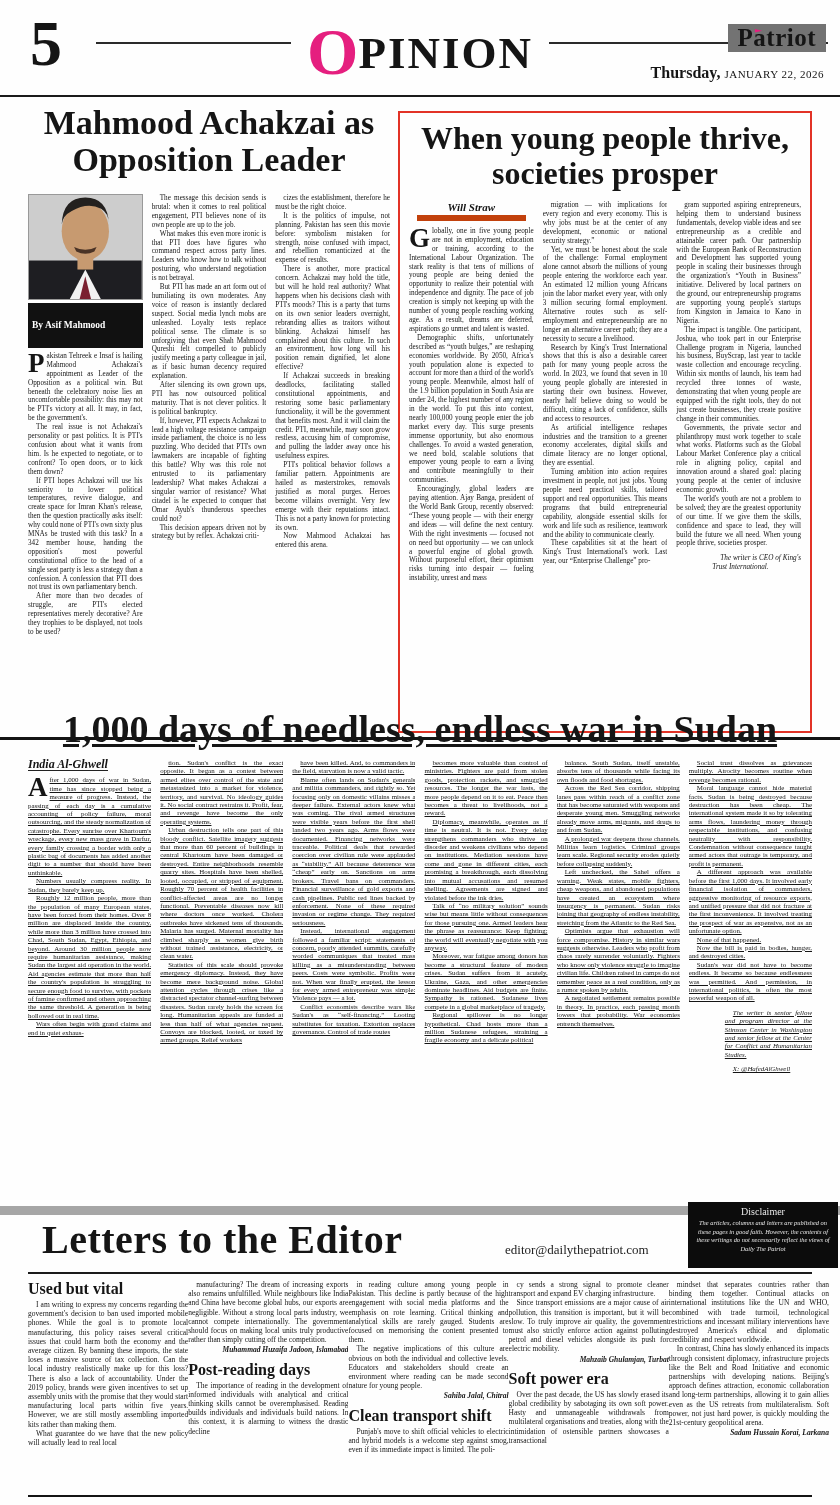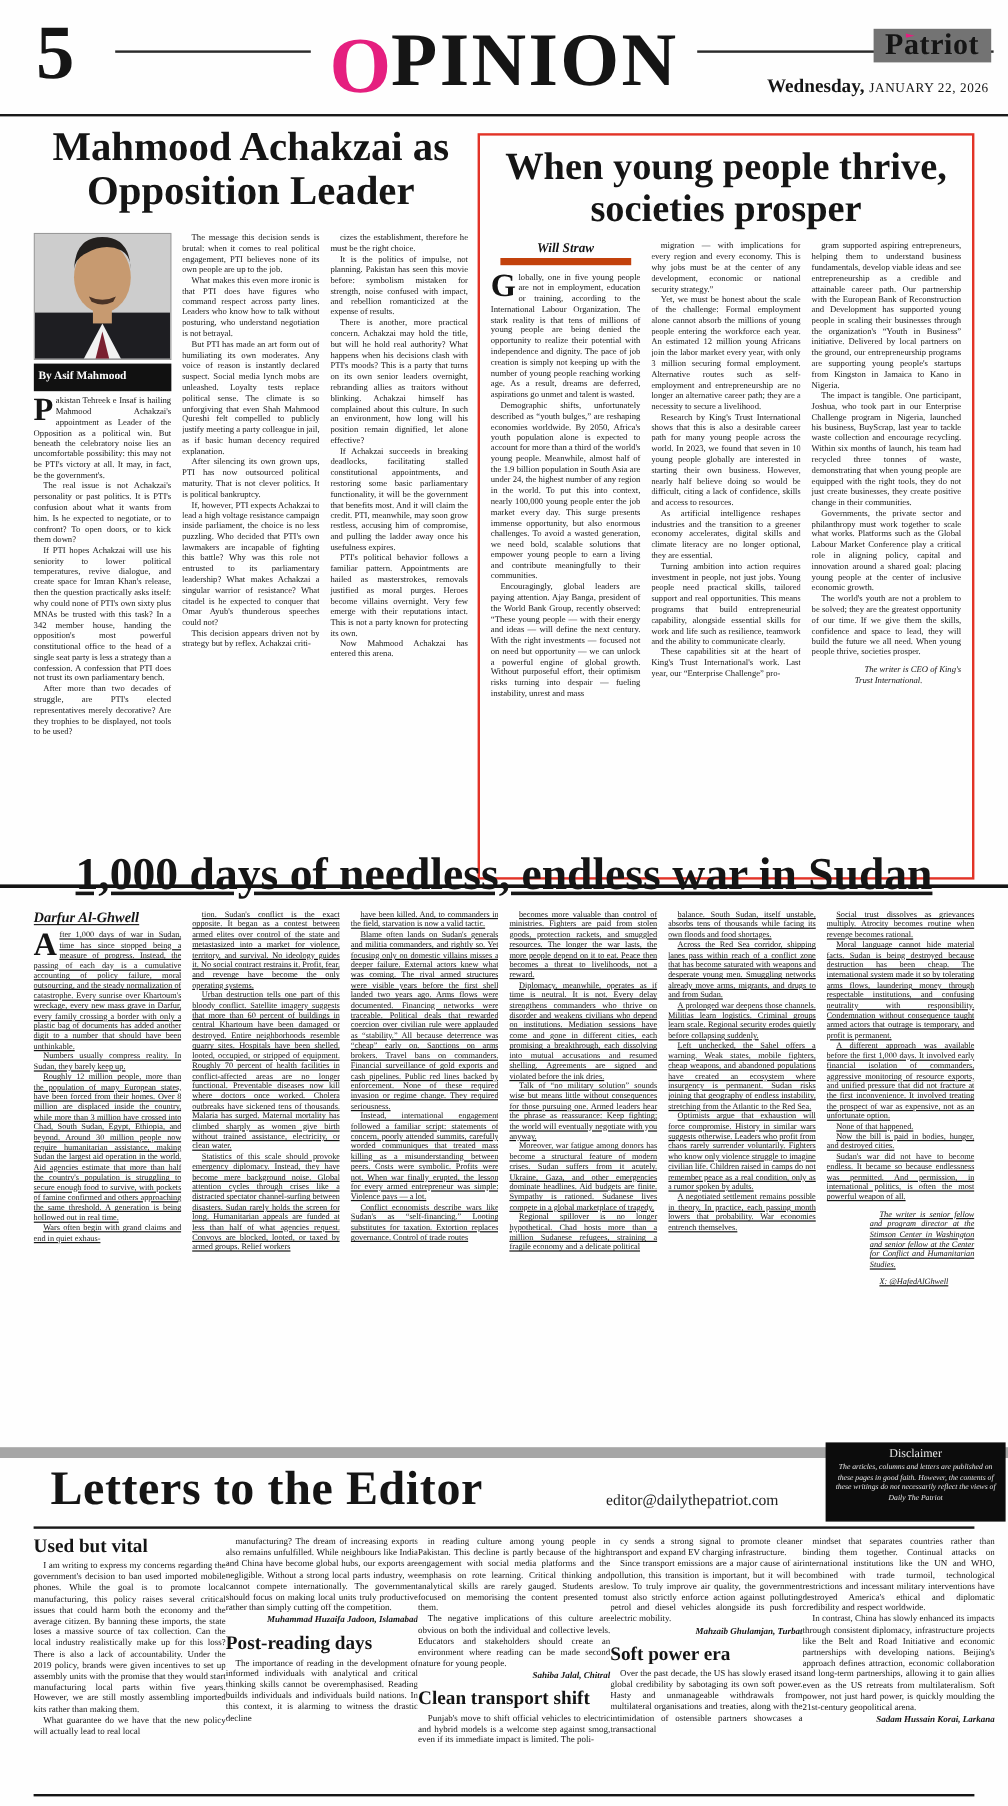--- a/index.html
+++ b/index.html
@@ -9,21 +9,21 @@
     background:#fefefe; color:#151515; overflow:hidden;
     font-family:"Liberation Serif", serif;
   }
   
   .masthead { position:absolute; top:0; left:0; right:0; height:98px; }
   .mast-rule { position:absolute; top:42px; left:96px; right:12px; height:2px; background:#2a2a2a; }
   .pagenum { position:absolute; left:30px; top:12px; font-size:64px; font-weight:700; line-height:1; }
   .section-title { position:absolute; left:0; right:0; top:14px; text-align:center; }
   .section-title .inner { display:inline-block; background:#fefefe; padding:0 16px; }
   .section-o { font-size:66px; font-weight:700; color:#e51f7f; vertical-align:-6px; }
-  .section-rest { font-size:63px; font-weight:700; letter-spacing:2px; }
+  .section-rest { font-size:45px; font-weight:700; letter-spacing:2px; }
   .brand { position:absolute; right:14px; top:24px; background:#737373; padding:0 10px; font-size:25px; font-weight:700; letter-spacing:0.5px; }
   .brand-flag { position:absolute; top:-9px; left:26px; width:9px; height:9px; }
   .issue-date { position:absolute; right:16px; top:64px; white-space:nowrap; }
   .date-day { font-size:16px; font-weight:700; }
   .date-rest { font-size:11px; letter-spacing:0.5px; }
   .header-rule { position:absolute; top:95px; left:0; right:0; height:2px; background:#1a1a1a; }
 
   
   .para { margin:0; text-align:justify; text-indent:8px; }
   .para.lead { text-indent:0; }
@@ -36,21 +36,21 @@
   .col { overflow:hidden; }
   .col > .ltitle:first-child { margin-top:0; }
 
   
   .article-left { position:absolute; left:28px; top:102px; width:362px; height:628px; }
   .article-left h1 { margin:2px 0 16px; text-align:center; font-size:34px; line-height:37px; font-weight:700; }
   .article-left .cols { display:grid; grid-template-columns:repeat(3,1fr); gap:9px; height:506px; }
   .article-left .col { font-size:7.2px; line-height:8.9px; }
   .photo { width:100%; height:106px; border:1px solid #999; background:#cfcfcf; overflow:hidden; }
   .photo svg { display:block; width:100%; height:100%; }
-  .byline-bar { margin:3px 0 4px; background:#111; color:#fff; font-size:9.5px; font-weight:700; padding:7px 4px; }
+  .byline-bar { margin:3px 0 4px; background:#111; color:#fff; font-size:9.5px; font-weight:700; padding:18px 4px; }
 
   
   .article-right { position:absolute; left:398px; top:111px; width:414px; height:622px;
     border:2.5px solid #e23327; padding:6px 9px; }
   .article-right h1 { margin:2px 0 10px; text-align:center; font-size:32px; line-height:35px; font-weight:700; }
   .article-right .cols { display:grid; grid-template-columns:repeat(3,1fr); gap:9px; height:508px; }
   .article-right .col { font-size:7.2px; line-height:8.9px; }
   .byline-straw { margin:2px 8px 6px; text-align:center; font-size:11px; font-weight:700; font-style:italic;
     border-bottom:6px solid #c2410c; padding-bottom:3px; }
 
@@ -91,21 +91,21 @@
     </div>
     <div class="brand">
       <span class="brand-flag">
         <svg viewBox="0 0 10 10" width="9" height="9">
             <path d="M1 10 V1 L9 3 L1 5 Z" fill="#e51f7f"></path>
           </svg>
       </span>
       <span>Patriot</span>
     </div>
     <div class="issue-date">
-      <span class="date-day">Wednesday,</span>
+      <span class="date-day">Thursday,</span>
       <span class="date-rest">JANUARY 22, 2026</span>
     </div>
   </header>
   <div class="header-rule"></div>
 
   <section class="article-left">
     <h1>Mahmood Achakzai as Opposition Leader</h1>
     <div class="cols">
       <div class="col">
         <div class="photo">
@@ -174,21 +174,21 @@
           <p class="para credit">The writer is CEO of King's Trust International.</p>
         </div>
     </div>
   </section>
 
   <div class="sudan-rule"></div>
   <section class="article-sudan">
     <h1>1,000 days of needless, endless war in Sudan</h1>
     <div class="cols">
       <div class="col">
-        <div class="byline-ghwell">Darfur Al-Ghwell</div>
+        <div class="byline-ghwell">India Al-Ghwell</div>
         <div>
             <p class="para lead">After 1,000 days of war in Sudan, time has since stopped being a measure of progress. Instead, the passing of each day is a cumulative accounting of policy failure, moral outsourcing, and the steady normalization of catastrophe. Every sunrise over Khartoum's wreckage, every new mass grave in Darfur, every family crossing a border with only a plastic bag of documents has added another digit to a number that should have been unthinkable.</p>
             <p class="para">Numbers usually compress reality. In Sudan, they barely keep up.</p>
             <p class="para">Roughly 12 million people, more than the population of many European states, have been forced from their homes. Over 8 million are displaced inside the country, while more than 3 million have crossed into Chad, South Sudan, Egypt, Ethiopia, and beyond. Around 30 million people now require humanitarian assistance, making Sudan the largest aid operation in the world. Aid agencies estimate that more than half the country's population is struggling to secure enough food to survive, with pockets of famine confirmed and others approaching the same threshold. A generation is being hollowed out in real time.</p>
             <p class="para">Wars often begin with grand claims and end in quiet exhaus-</p>
           </div>
       </div>
       <div class="col">
           <p class="para">tion. Sudan's conflict is the exact opposite. It began as a contest between armed elites over control of the state and metastasized into a market for violence, territory, and survival. No ideology guides it. No social contract restrains it. Profit, fear, and revenge have become the only operating systems.</p>
           <p class="para">Urban destruction tells one part of this bloody conflict. Satellite imagery suggests that more than 60 percent of buildings in central Khartoum have been damaged or destroyed. Entire neighborhoods resemble quarry sites. Hospitals have been shelled, looted, occupied, or stripped of equipment. Roughly 70 percent of health facilities in conflict-affected areas are no longer functional. Preventable diseases now kill where doctors once worked. Cholera outbreaks have sickened tens of thousands. Malaria has surged. Maternal mortality has climbed sharply as women give birth without trained assistance, electricity, or clean water.</p>

